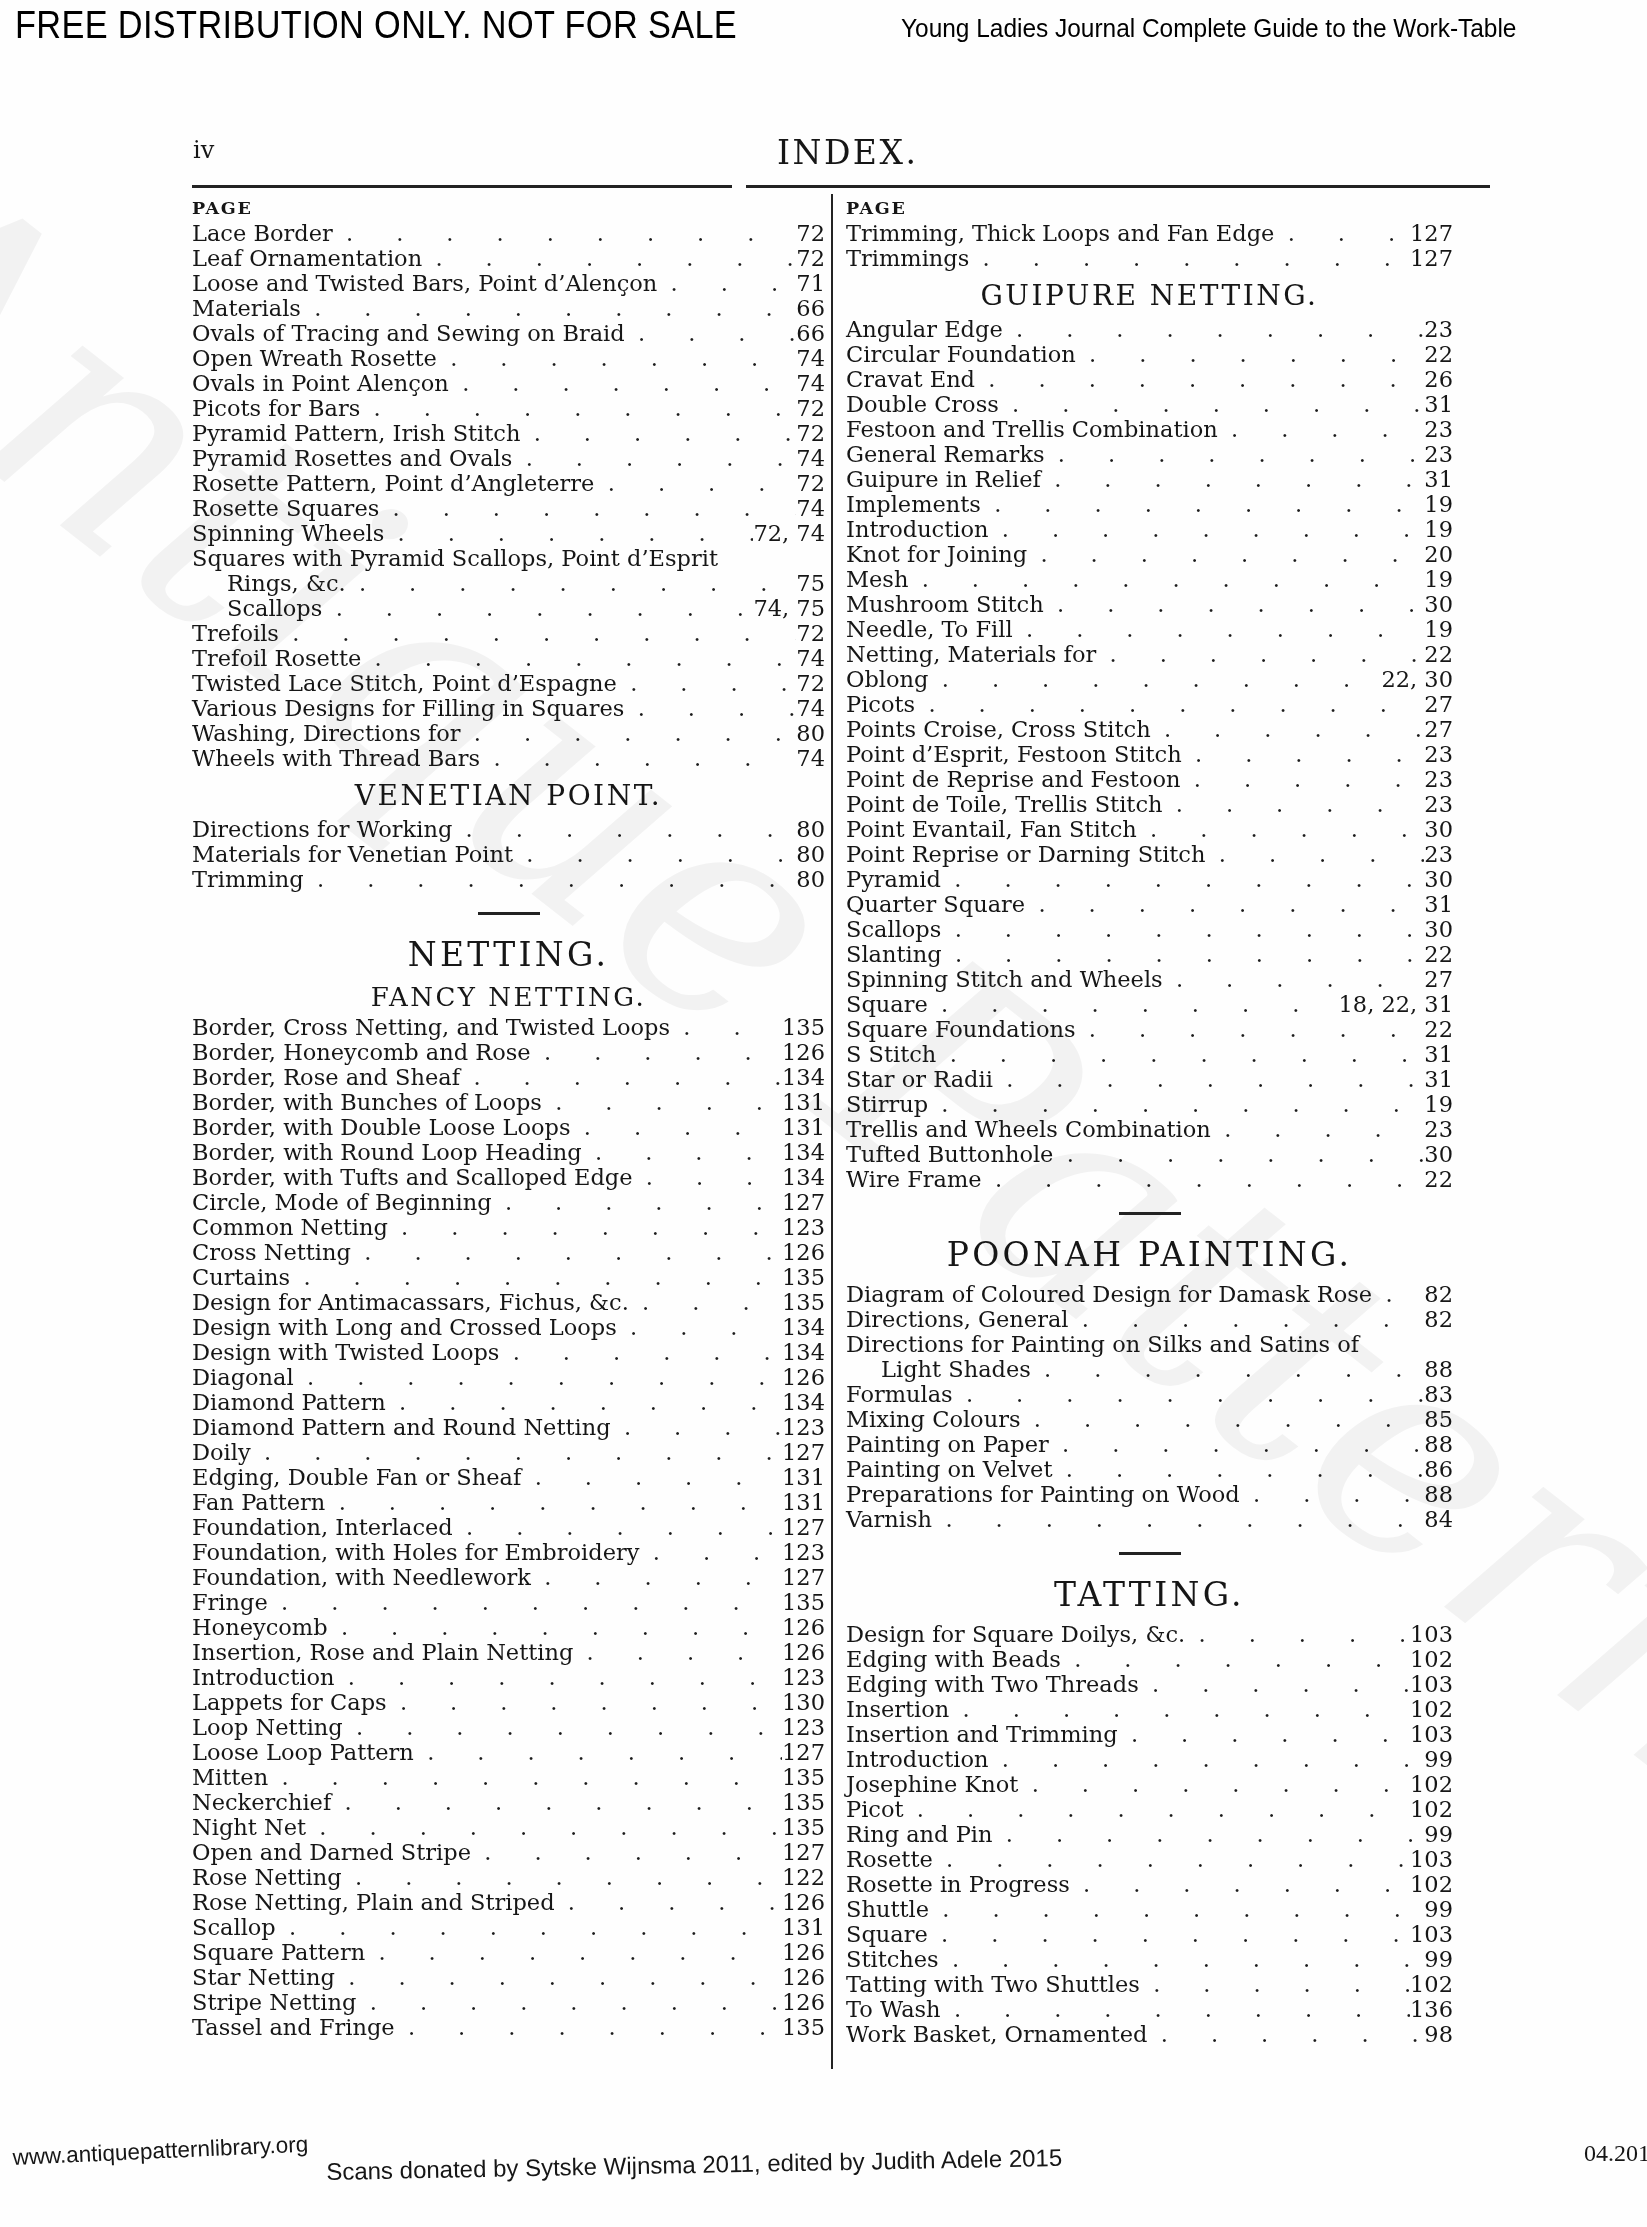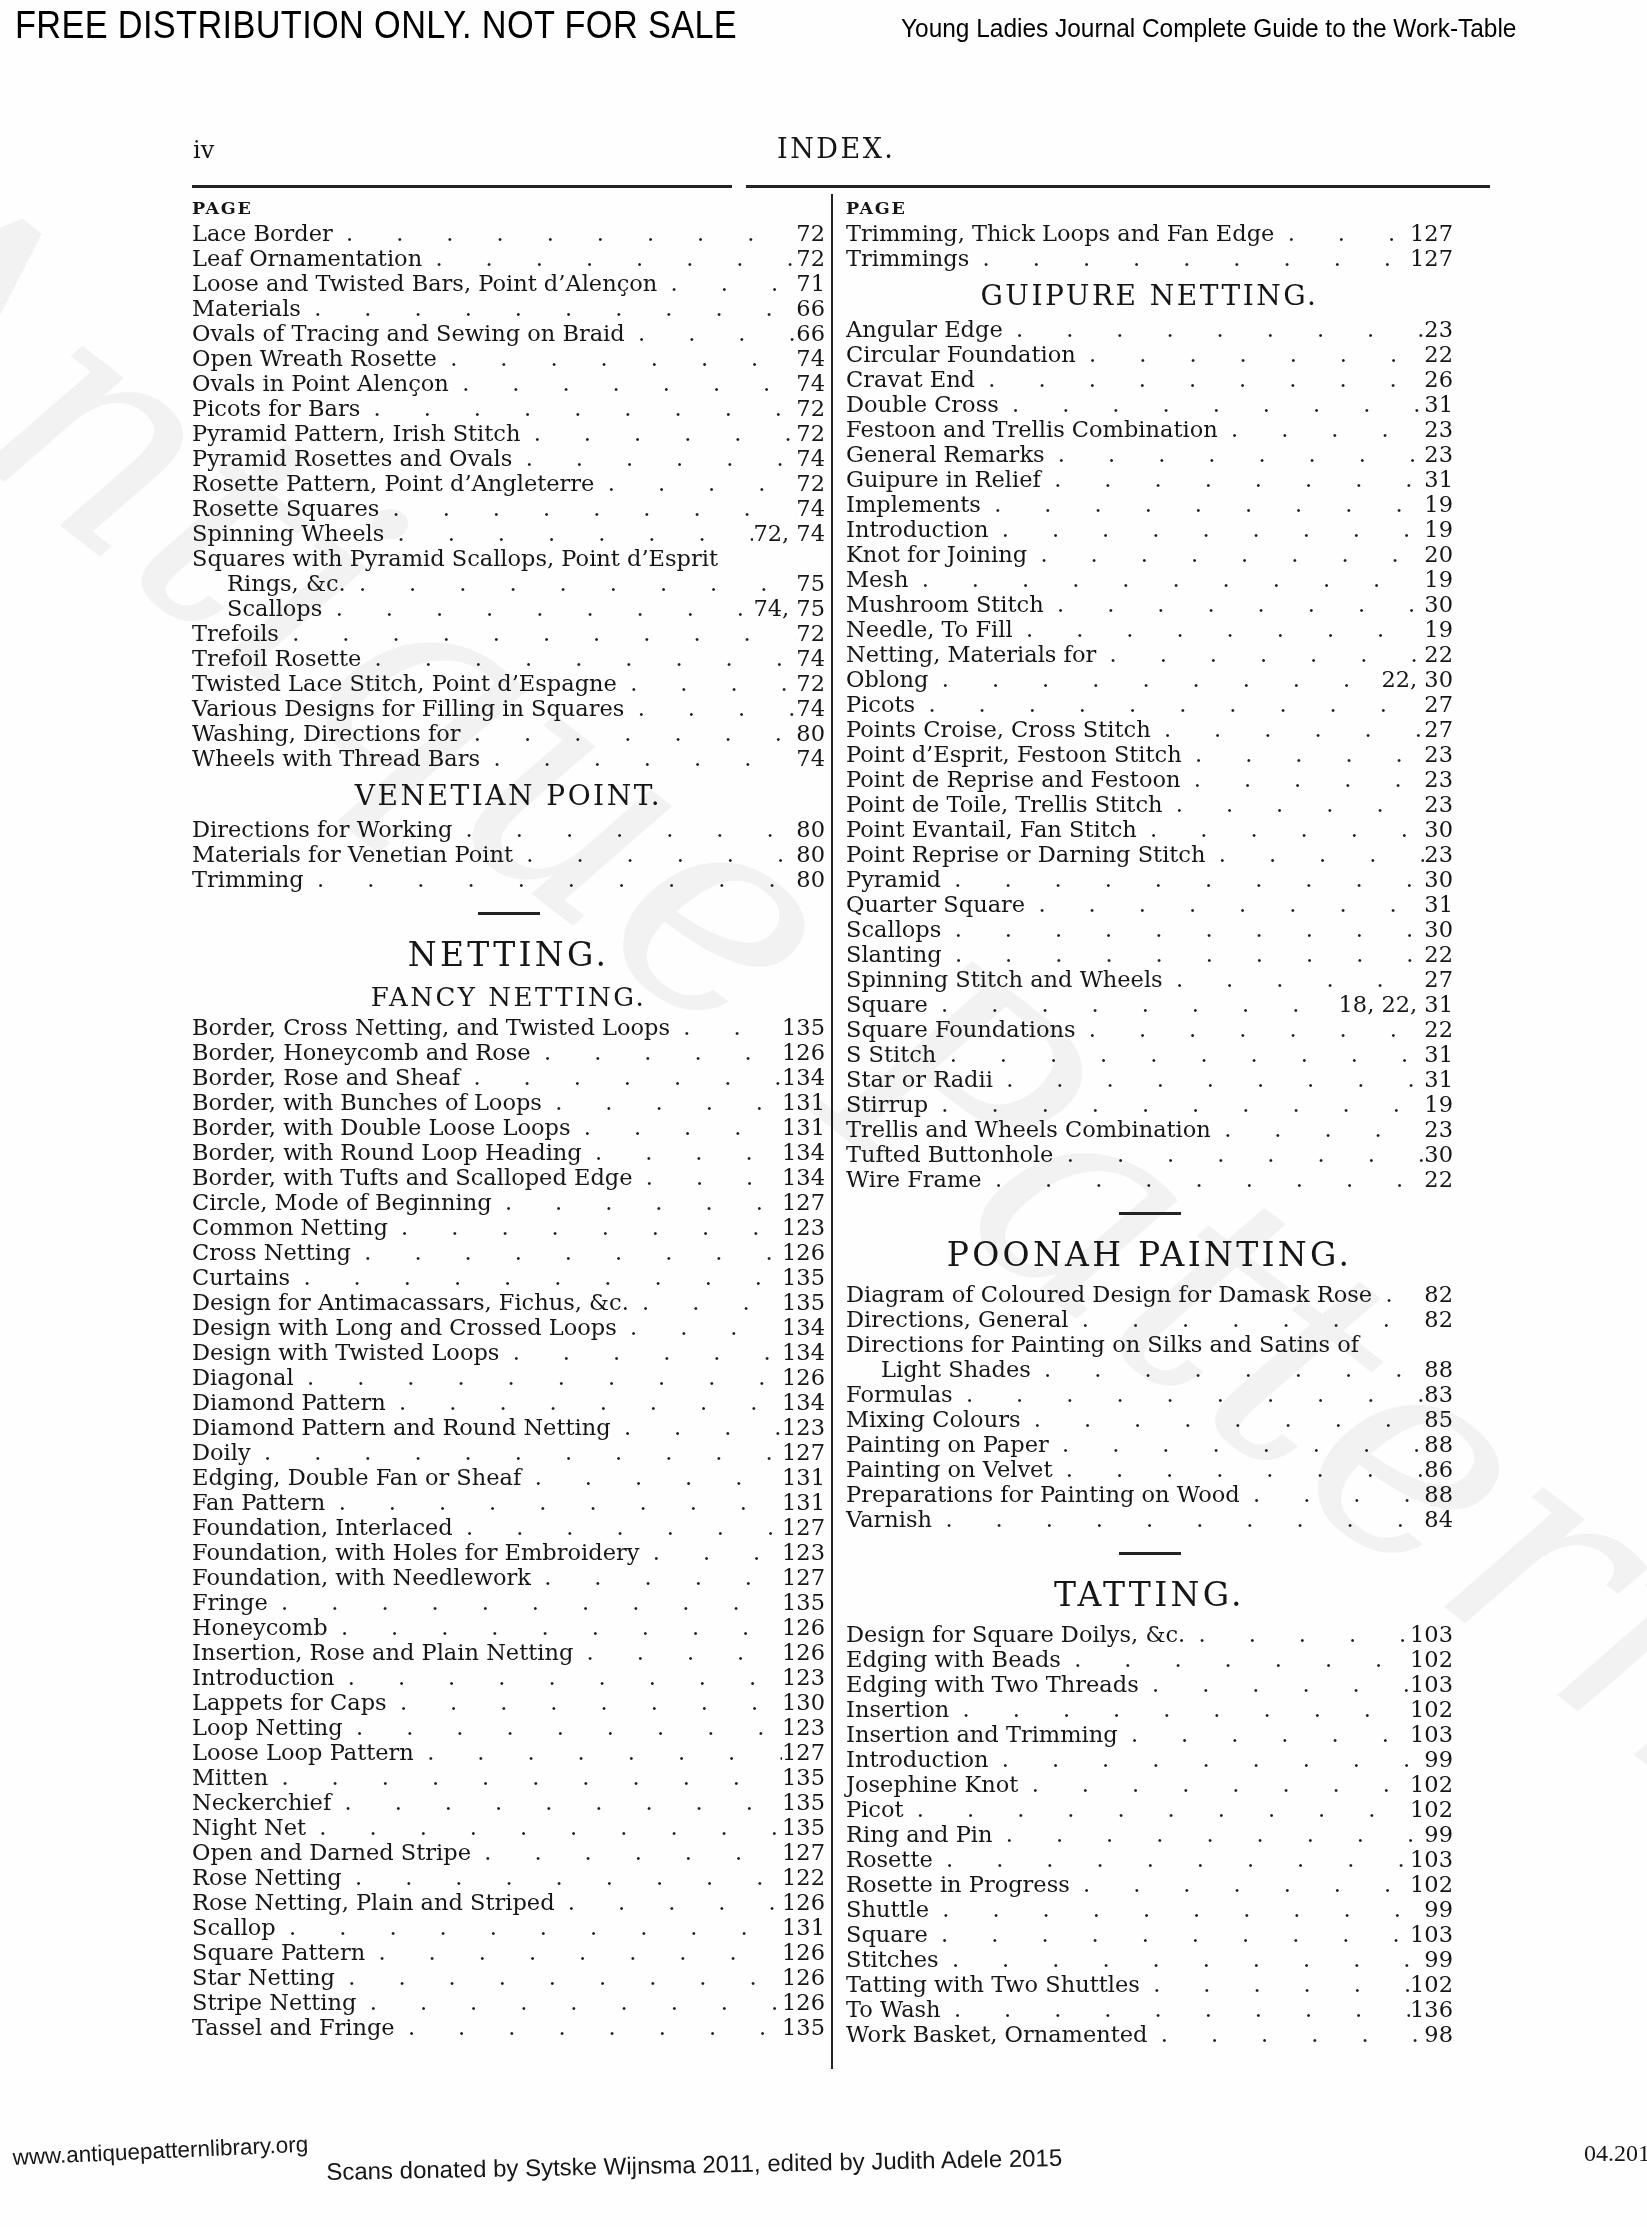--- a/index.html
+++ b/index.html
@@ -23,21 +23,21 @@
   }
   
   .watermark {
     position:absolute; left:-33px; top:100px;
     font-size:300px; font-style:italic; white-space:nowrap;
     color:#000; opacity:0.045; pointer-events:none;
     transform:rotate(38deg); transform-origin:0 0;
   }
   
   .folio { position:absolute; left:193px; top:136px; font-size:24px; }
-  .index-title { position:absolute; left:777px; top:133px; font-size:27px; letter-spacing:2.5px; }
+  .index-title { position:absolute; left:777px; top:133px; font-size:33px; letter-spacing:2.5px; }
   .rule { position:absolute; top:185px; height:2.5px; background:#232323; }
   .rule-left  { left:192px; width:540px; }
   .rule-right { left:746px; width:744px; }
   .col-divider { position:absolute; left:831px; top:194px; width:1.7px; height:1875px; background:#232323; }
 
   
   .col { position:absolute; top:195px; }
   .col-left  { left:192px;  width:633px; }
   .col-right { left:846px; width:607px; }
   .page-label {

